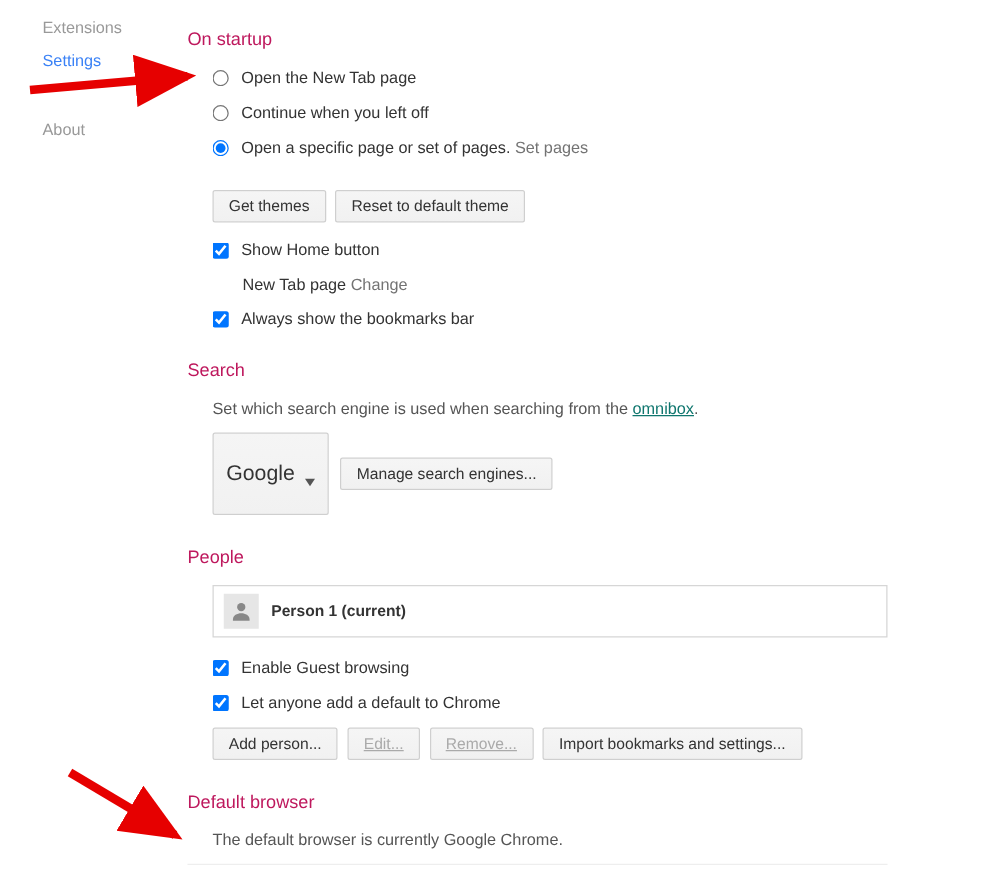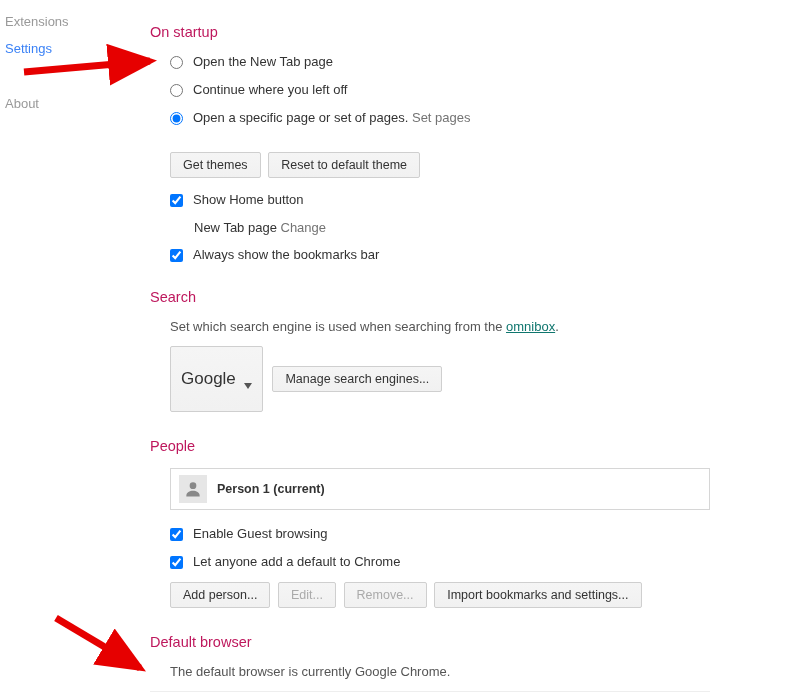--- a/index.html
+++ b/index.html
@@ -7,21 +7,21 @@
       font-family: Arial, "Helvetica Neue", Helvetica, sans-serif;
       font-size: 13px;
       color: #333;
       background: #fff;
       width: 787px;
       height: 699px;
       position: relative;
     }
     .sidebar {
       position: absolute;
-      left: 5px;
+      left: 34px;
       top: 8px;
       width: 110px;
     }
     .sidebar-item {
       padding: 6px 0;
       color: #999;
       cursor: pointer;
     }
     .sidebar-item.active {
       color: #3b82f6;
@@ -73,20 +73,21 @@
       padding: 5px 12px;
       font-size: 12.5px;
       color: #333;
       cursor: pointer;
       margin-right: 4px;
       vertical-align: middle;
     }
     .btn:disabled, .btn.disabled {
       color: #aaa;
       cursor: default;
+      text-decoration: underline;
     }
     .row-buttons {
       margin-bottom: 14px;
       padding-left: 20px;
     }
     .desc-text {
       color: #555;
       margin-bottom: 12px;
       padding-left: 20px;
     }
@@ -163,21 +164,21 @@
 
   <div class="section">
     <div class="section-title">On startup</div>
     <div class="indent">
       <label class="radio-row">
         <input type="radio" name="startup" style="">
         <span>Open the New Tab page</span>
       </label>
       <label class="radio-row">
         <input type="radio" name="startup" style="">
-        <span>Continue where you left off</span>
+        <span>Continue when you left off</span>
       </label>
       <label class="radio-row">
         <input type="radio" name="startup" checked="" style="">
         <span>
           <span>Open a specific page or set of pages. </span><span class="link">Set pages</span>
         </span>
       </label>
     </div>
   </div>
 

